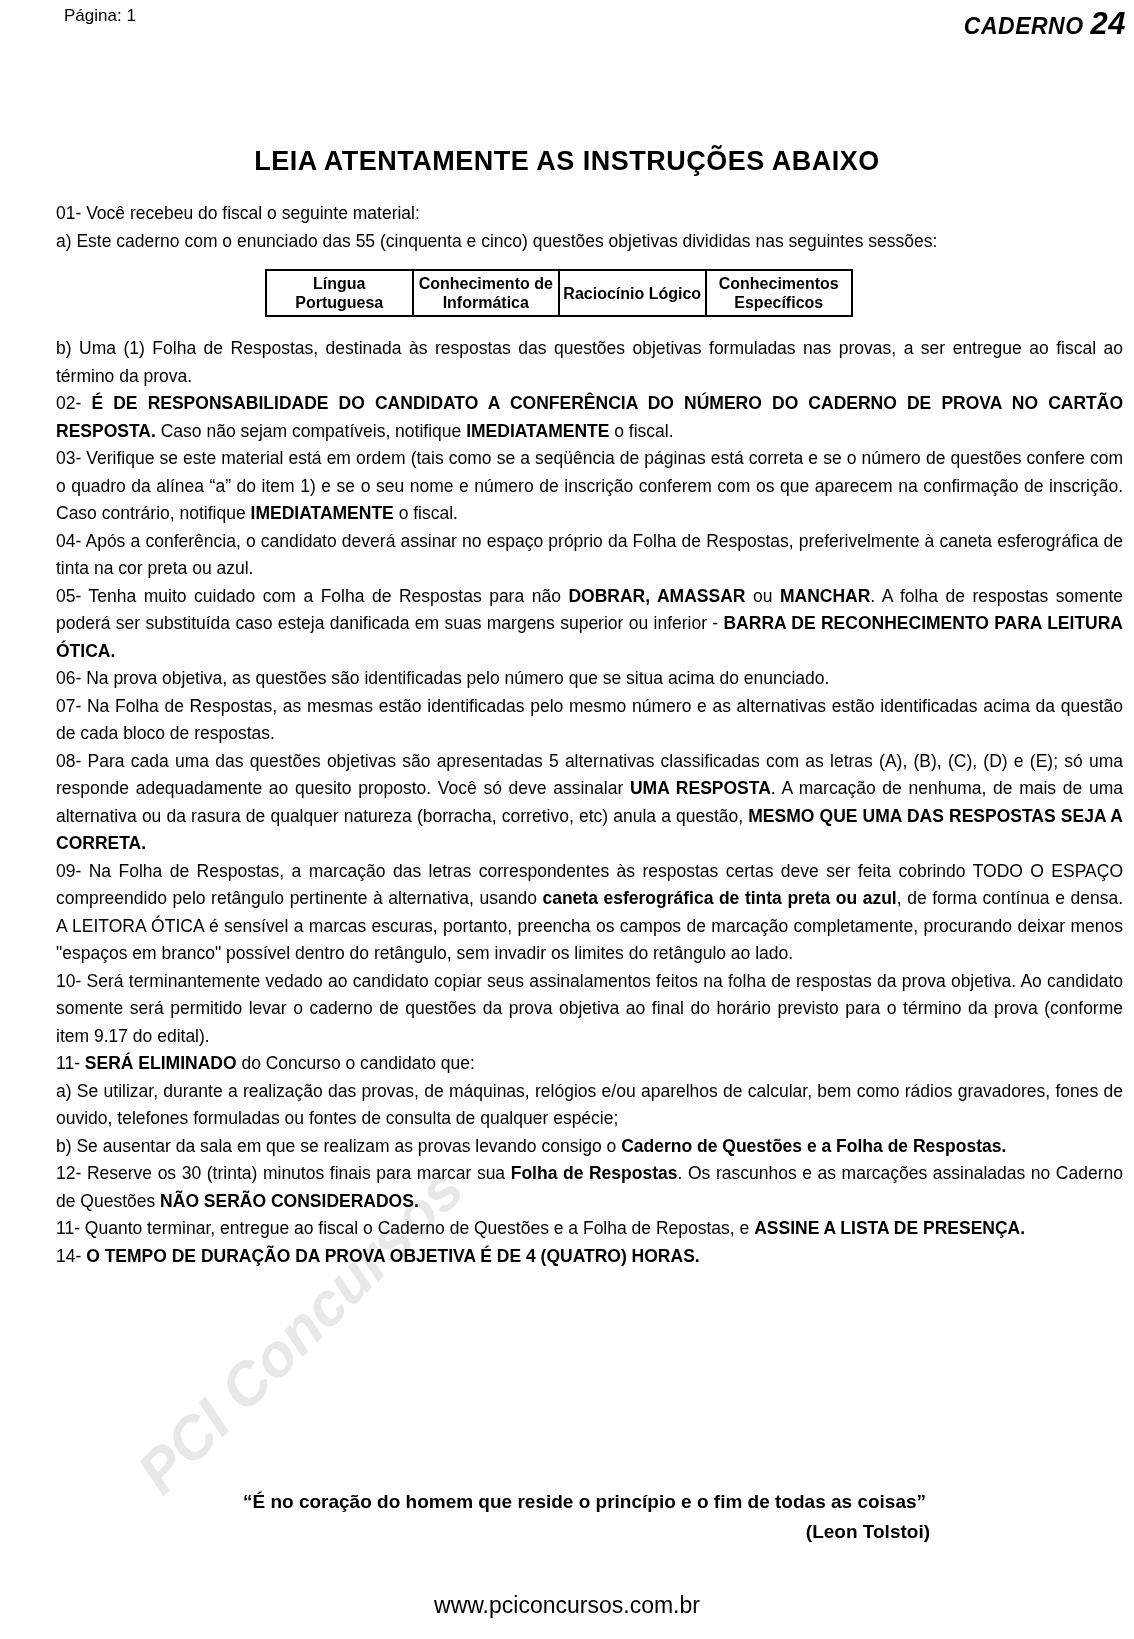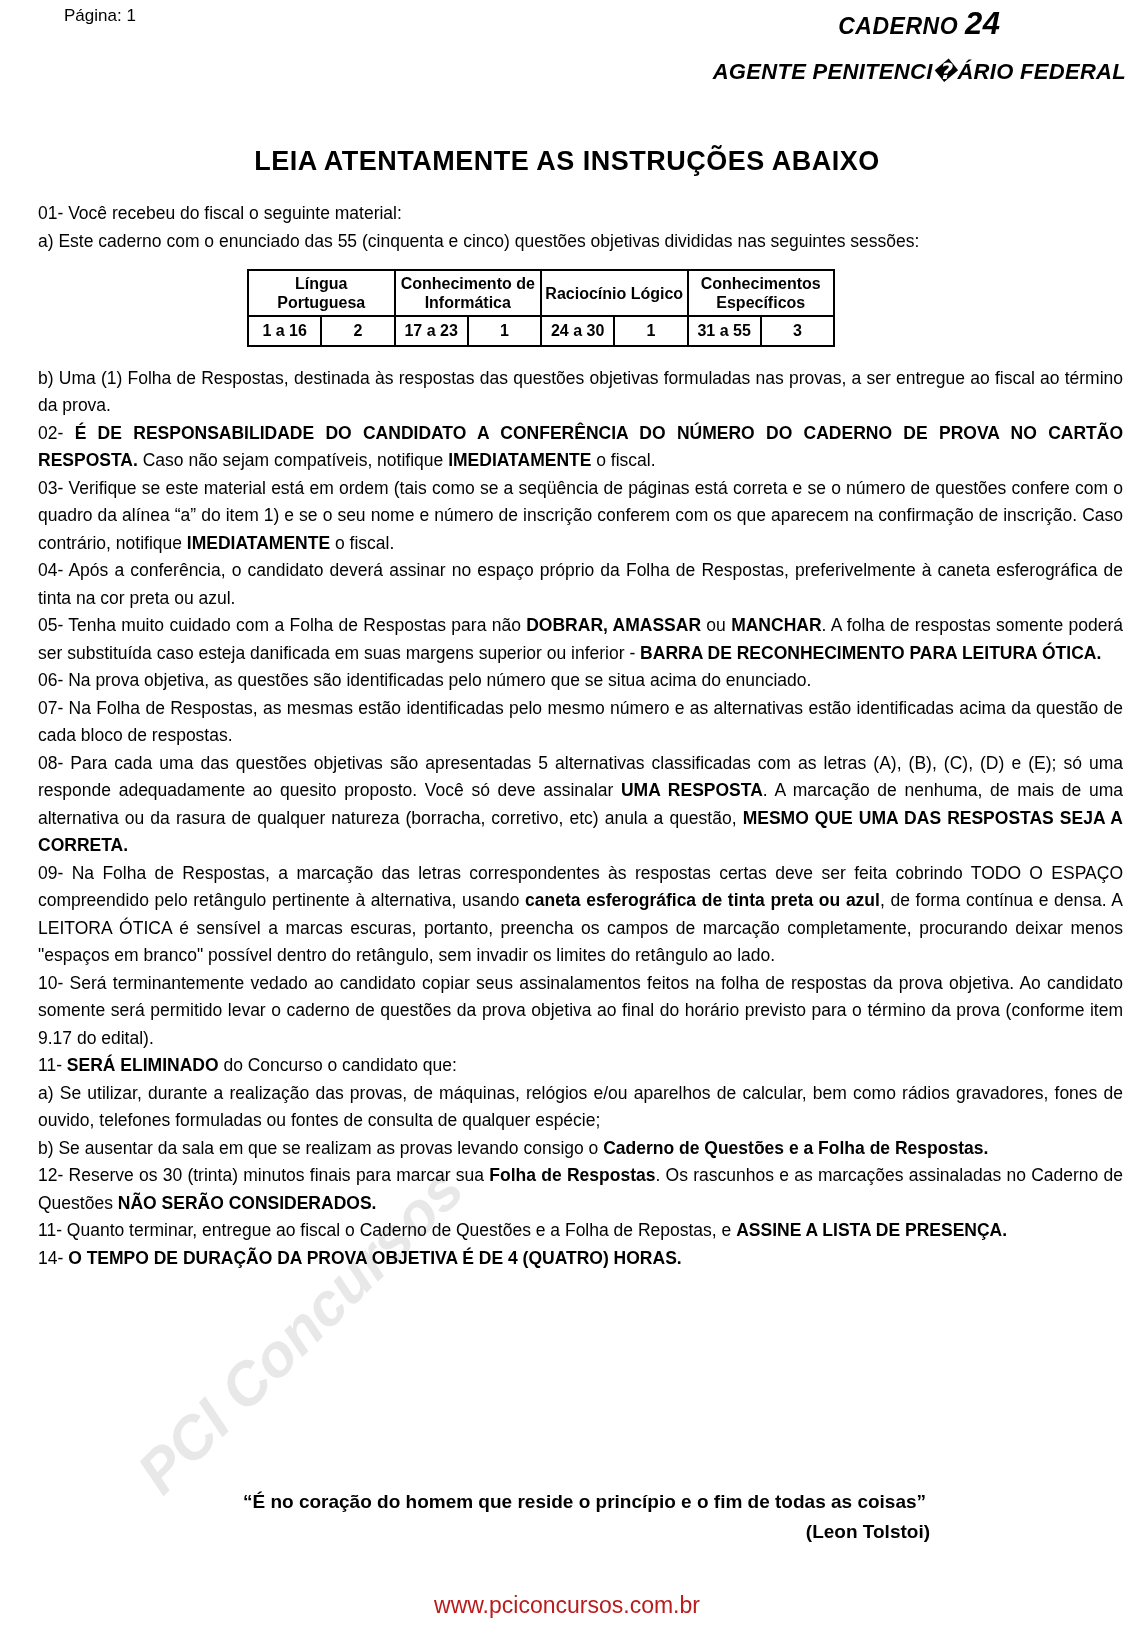--- a/index.html
+++ b/index.html
@@ -55,21 +55,21 @@
   
   .main-heading{
     position:absolute;left:0;right:0;top:146px;
     text-align:center;
     font-size:27px;font-weight:bold;
     letter-spacing:.5px;
   }
 
   
   .content{
-    position:absolute;left:38px;right:11px;top:200px;
+    position:absolute;left:56px;right:11px;top:200px;
     font-size:17.5px;line-height:27.5px;
   }
   .content p.para{
     margin:0;
     text-align:justify;
   }
 
   
   .score-table-wrap{
     margin:14px 0 18px 209px;
@@ -110,50 +110,39 @@
 <div class="page">
 
   <div class="watermark" style="color: rgb(232, 232, 232);">PCI Concursos</div>
 
   <div class="layer">
 
     <div class="page-label">Página: 1</div>
 
     <div class="header-right">
       <div class="caderno-line"><span>CADERNO </span><span class="caderno-number">24</span></div>
-      <div class="exam-title">AGENTE PENITENCI�ÁRIO FEDERAL</div>
     </div>
 
     <div class="main-heading">LEIA ATENTAMENTE AS INSTRUÇÕES ABAIXO</div>
 
     <div class="content">
 
       <div>
           <p class="para"><span>01- Você recebeu do fiscal o seguinte material:</span></p>
           <p class="para"><span>a) Este caderno com o enunciado das 55 (cinquenta e cinco) questões objetivas divididas nas seguintes sessões:</span></p>
         </div>
 
       <div class="score-table-wrap">
         <table class="score-table">
           <tbody>
             <tr>
               <td class="sec-head" colspan="2">Língua Portuguesa</td>
               <td class="sec-head" colspan="2">Conhecimento de Informática</td>
               <td class="sec-head" colspan="2">Raciocínio Lógico</td>
               <td class="sec-head" colspan="2">Conhecimentos Específicos</td>
-            </tr>
-            <tr>
-              <td class="val-cell">1 a 16</td>
-              <td class="val-cell">2</td>
-              <td class="val-cell">17 a 23</td>
-              <td class="val-cell">1</td>
-              <td class="val-cell">24 a 30</td>
-              <td class="val-cell">1</td>
-              <td class="val-cell">31 a 55</td>
-              <td class="val-cell">3</td>
             </tr>
           </tbody>
         </table>
       </div>
 
       <div>
           <p class="para"><span>b) Uma (1) Folha de Respostas, destinada às respostas das questões objetivas formuladas nas provas, a ser entregue ao fiscal ao término da prova.</span></p>
           <p class="para"><span>02-  </span><b>É DE RESPONSABILIDADE DO CANDIDATO A CONFERÊNCIA DO NÚMERO DO CADERNO DE PROVA NO CARTÃO RESPOSTA.</b><span>  Caso não sejam compatíveis, notifique </span><b>IMEDIATAMENTE</b><span> o fiscal.</span></p>
           <p class="para"><span>03- Verifique se este material está em ordem (tais como se a seqüência de páginas está correta e se o número de questões confere com o quadro da alínea “a” do item 1)  e se o seu nome e número de inscrição conferem com os que aparecem na confirmação de inscrição. Caso contrário, notifique </span><b>IMEDIATAMENTE</b><span> o fiscal.</span></p>
           <p class="para"><span>04- Após a conferência, o candidato deverá assinar no espaço próprio da Folha de Respostas, preferivelmente à caneta esferográfica de tinta na cor preta ou azul.</span></p>
@@ -172,17 +161,17 @@
         </div>
 
     </div>
 
     <div class="quote-block">
       <div class="quote-text">“É no coração do homem que reside o princípio e o fim de todas as coisas”</div>
       <div class="quote-author">(Leon Tolstoi)</div>
     </div>
 
     <div class="footer">
-      <span style="color: #b91c1c;">www.pciconcursos.com.br</span>
+      <span style="color: #000000;">www.pciconcursos.com.br</span>
     </div>
 
   </div>
 </div>
 
 </body></html>

